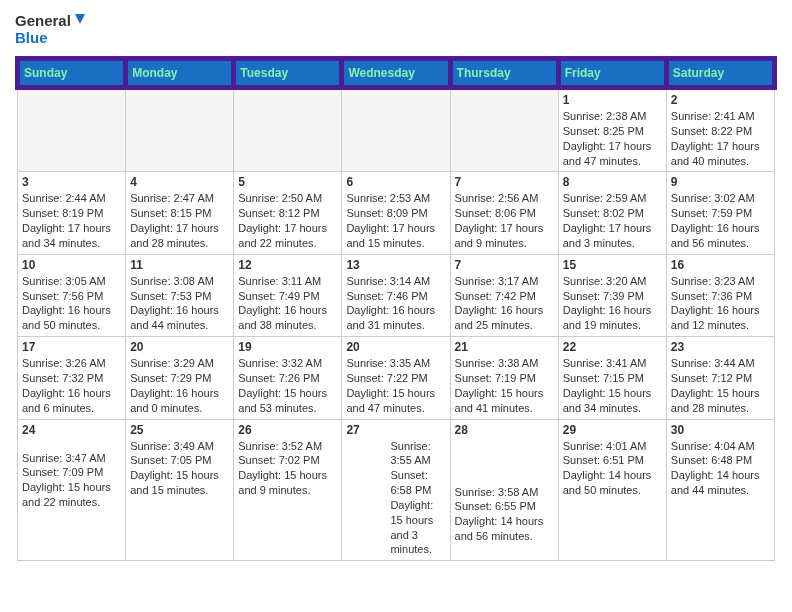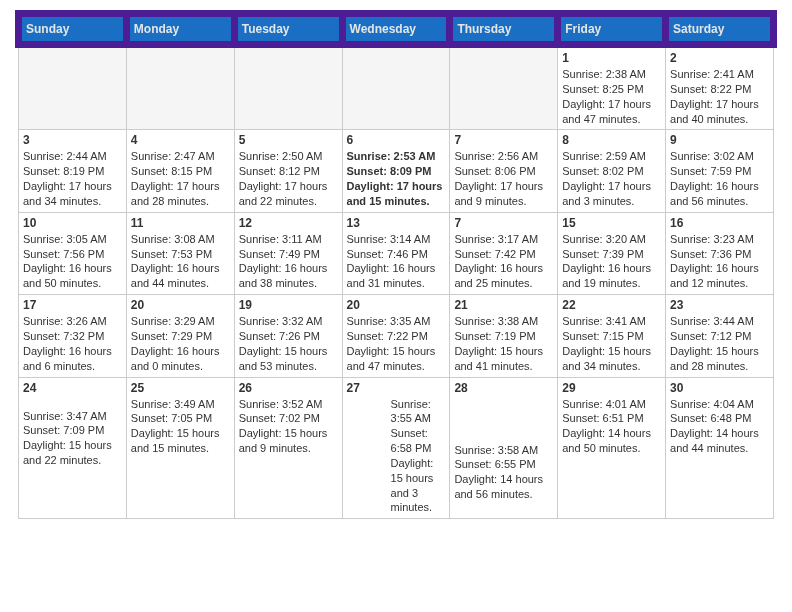--- a/index.html
+++ b/index.html
@@ -39,26 +39,26 @@
       font-size: 14px;
       color: #333;
     }
     .calendar {
       width: 100%;
       border-collapse: collapse;
       border: 1px solid #ccc;
     }
     .calendar th {
       background-color: #1a6fc4;
-      color: #e5e5e5;
+      color: #86efac;
       font-size: 12px;
       font-weight: bold;
       padding: 5px 4px;
       text-align: left;
-      border: 7px solid #4c1d95;
+      border: 5px solid #4c1d95;
     }
     .calendar td {
       vertical-align: top;
       border: 1px solid #ccc;
       padding: 3px 4px;
       width: calc(100% / 7);
       height: 74px;
       font-size: 9px;
       color: #333;
       background: #fff;
@@ -78,20 +78,33 @@
     .day-info {
       font-size: 11px;
       line-height: 1.35;
       color: #333;
     }
   </style>
 </head>
 <body>
 
 <div class="page">
+  <div class="header">
+    <div class="logo">
+  <svg width="70" height="38" viewBox="0 0 70 38" xmlns="http://www.w3.org/2000/svg">
+    <text x="0" y="16" font-size="15" font-weight="bold" fill="#333" font-family="Arial">General</text>
+    <text x="0" y="33" font-size="15" font-weight="bold" fill="#1a6fc4" font-family="Arial">Blue</text>
+    <polygon points="60,4 70,4 65,14" fill="#1a6fc4"></polygon>
+  </svg>
+</div>
+    <div class="title-block">
+      <div class="month-year"></div>
+      <div class="location"></div>
+    </div>
+  </div>
 
   <table class="calendar">
     <thead>
       <tr>
       <th>Sunday</th>
           <th>Monday</th>
           <th>Tuesday</th>
           <th>Wednesday</th>
           <th>Thursday</th>
           <th>Friday</th>
@@ -137,21 +150,21 @@
           </td>
           <td>
             <span class="day-number">5</span>
             <div class="day-info" style="white-space: pre-line;">Sunrise: 2:50 AM
 Sunset: 8:12 PM
 Daylight: 17 hours
 and 22 minutes.</div>
           </td>
           <td>
             <span class="day-number">6</span>
-            <div class="day-info" style="white-space: pre-line; font-weight: bold;">Sunrise: 2:53 AM
+            <div class="day-info" style="white-space: pre-line;">Sunrise: 2:53 AM
 Sunset: 8:09 PM
 Daylight: 17 hours
 and 15 minutes.</div>
           </td>
           <td>
             <span class="day-number">7</span>
             <div class="day-info" style="white-space: pre-line;">Sunrise: 2:56 AM
 Sunset: 8:06 PM
 Daylight: 17 hours
 and 9 minutes.</div>

